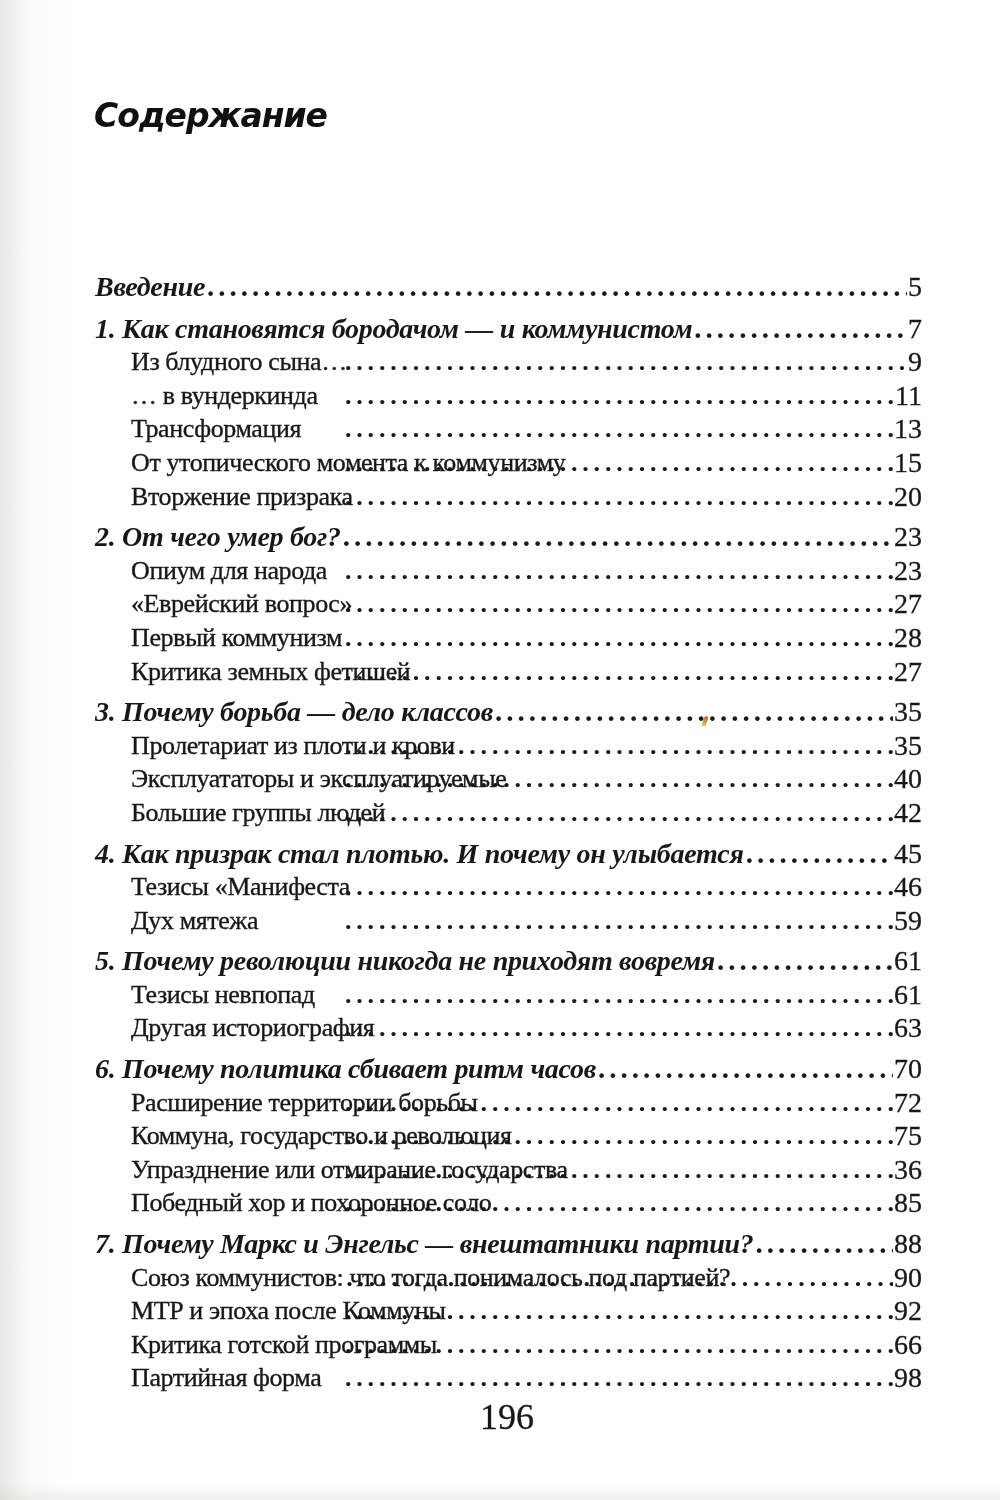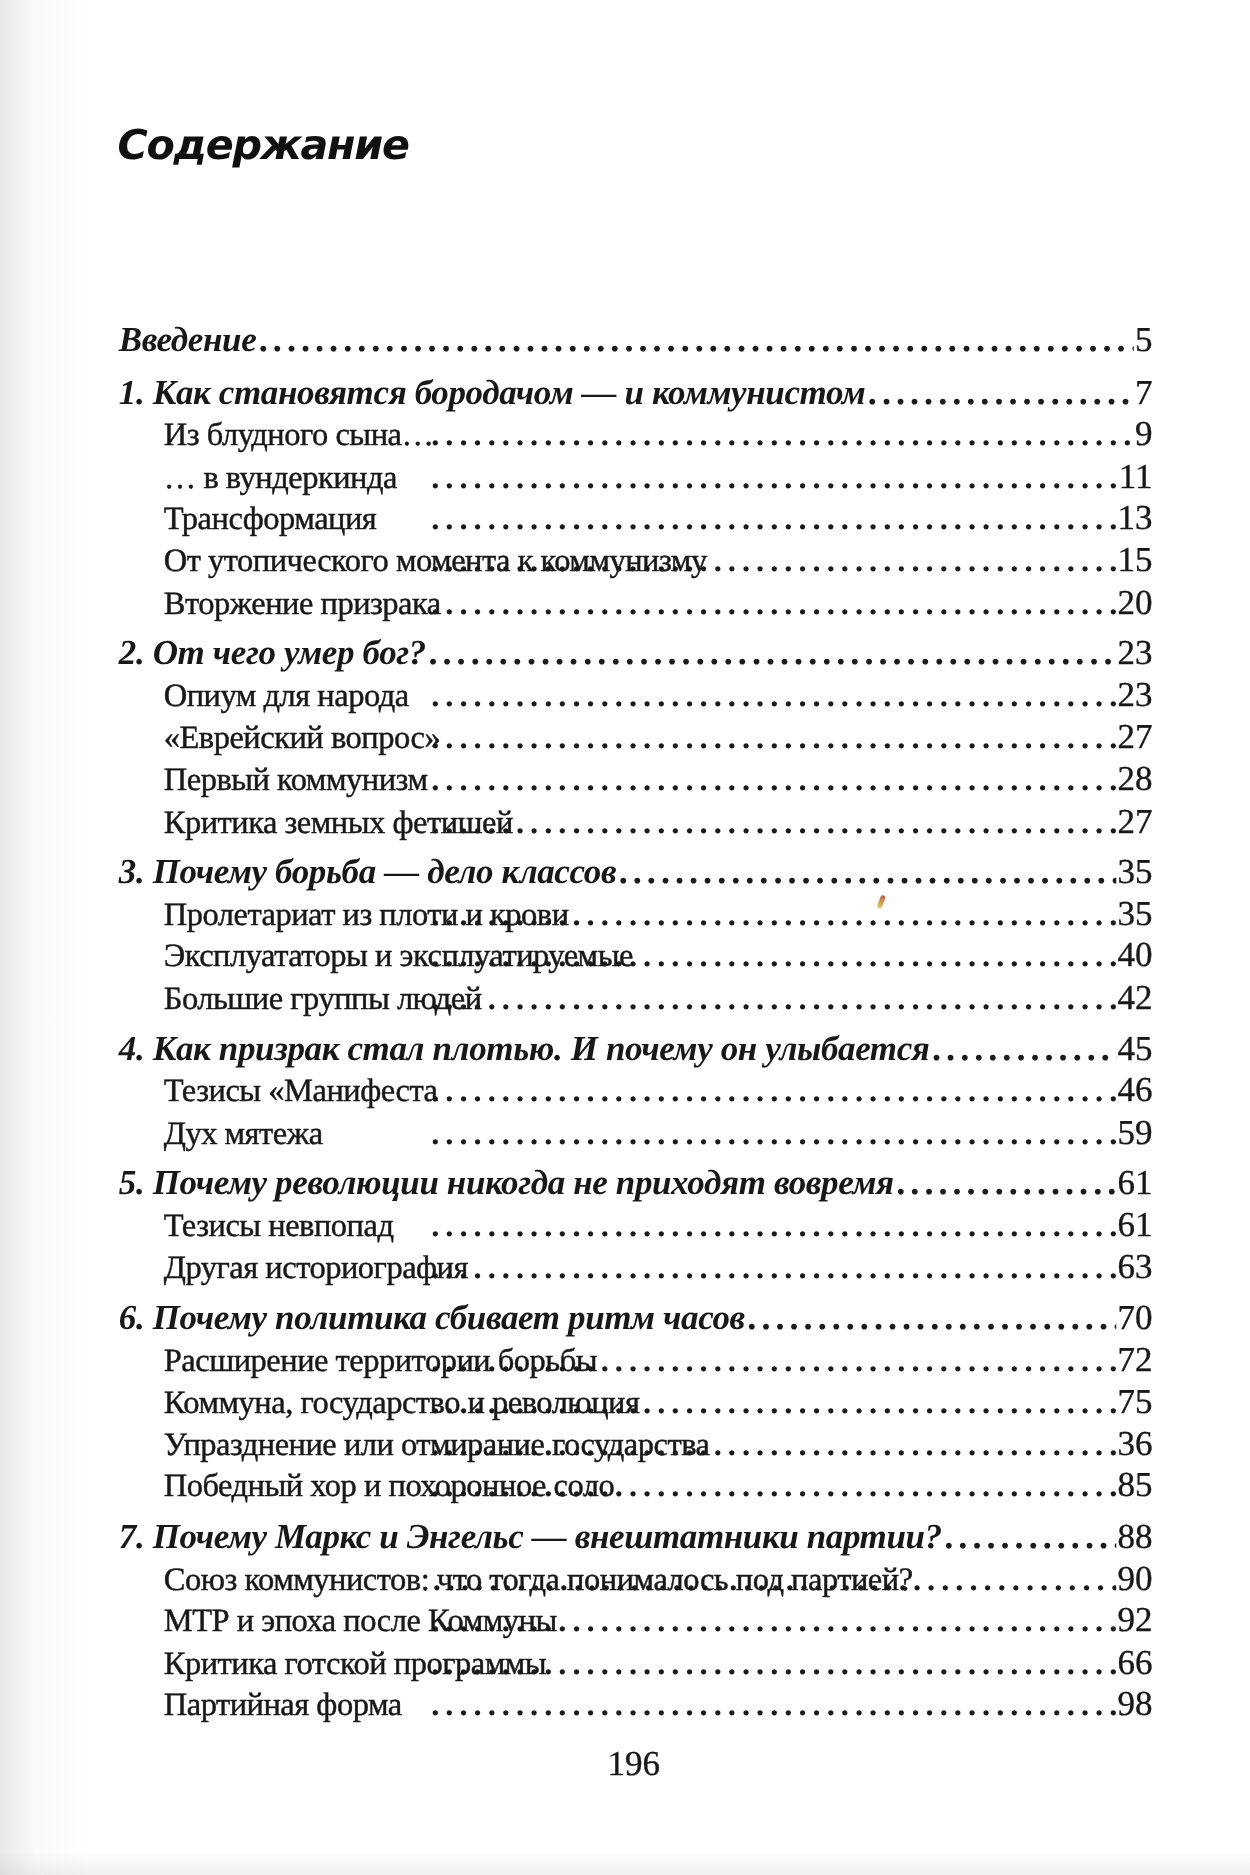--- a/index.html
+++ b/index.html
@@ -23,21 +23,21 @@
     pointer-events: none;
   }
   .page-title {
     position: absolute; left: 94px; top: 74px;
     font-family: "DejaVu Sans", sans-serif;
     font-weight: bold; font-style: italic;
     font-size: 33px; letter-spacing: -1px;
     color: #101010;
   }
   .toc {
-    position: absolute; left: 95px; top: 256px; width: 827px;
+    position: absolute; left: 95px; top: 270px; width: 827px;
   }
   .row {
     display: flex; align-items: baseline;
     line-height: 33.6px;
   }
   .row.intro, .row.chapter {
     font-weight: bold; font-style: italic;
     font-size: 28px; letter-spacing: -0.3px;
   }
   .row.intro { margin-bottom: 8px; }
@@ -66,21 +66,21 @@
     font-size: 26px; letter-spacing: 4.8px;
   }
   .page-num {
     font-style: normal; font-weight: normal;
     font-size: 28px; letter-spacing: 0;
     -webkit-text-stroke: 0.3px;
   }
   .footer-page-number {
     position: absolute; left: 0; right: 0; top: 1396px;
     text-align: center; text-indent: 14px;
-    font-size: 28px; -webkit-text-stroke: 0.3px;
+    font-size: 36px; -webkit-text-stroke: 0.3px;
   }
   
   .speck {
     position: absolute; left: 703px; top: 716px;
     width: 4px; height: 11px; border-radius: 2px;
     transform: rotate(20deg);
     background: linear-gradient(180deg, #b23a28 0%, #caa52e 70%, #d9d24a 100%);
     opacity: 0.85;
     pointer-events: none;
   }

